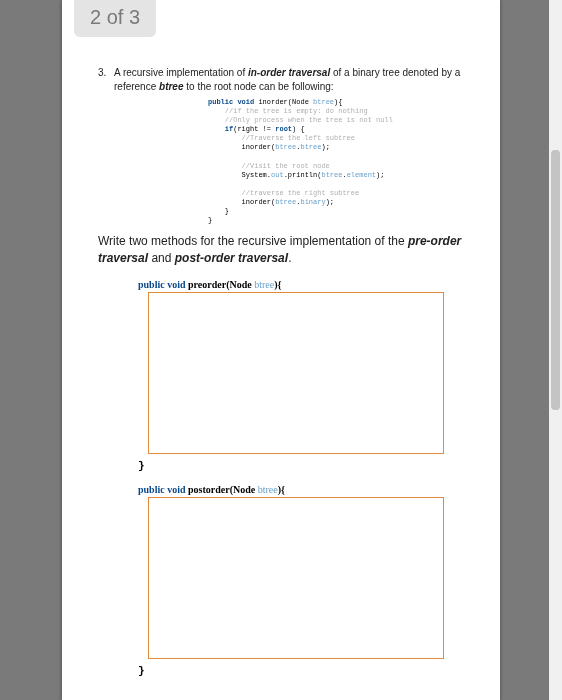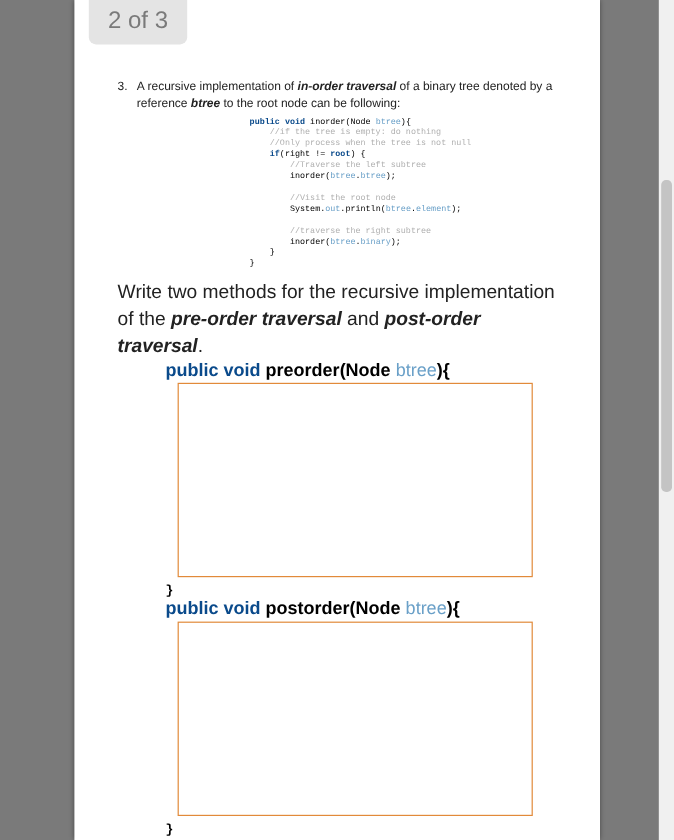--- a/index.html
+++ b/index.html
@@ -64,30 +64,31 @@
     margin-left: 110px;
     margin-top: 4px;
     line-height: 1.3;
     white-space: pre;
   }
   .kw   { color: #0a4a8b; font-weight: bold; }                      
   .var  { color: #6aa0c8; }                      
   .cm   { color: #b0b0b0; }                      
   .out  { color: #6aa0c8; }
   .followup {
-    font-size: 16px;
+    font-size: 12px;
     color: #222;
     margin-top: 8px;
     line-height: 1.4;
   }
   .sig {
-    font-family: Liberation Sans, sans-serif;
+    font-family: Liberation Serif, serif;
     font-weight: bold;
-    font-size: 15px;
+    font-size: 10px;
     margin-left: 40px;
+    margin-top: 12px;
   }
   .param { color: #6aa0c8; font-weight: normal; }
   .answer-box {
     border: 1px solid #e28a3a;
     height: 160px;
     margin-left: 50px;
     margin-right: 20px;
     margin-top: 2px;
   }
   .close-brace {

